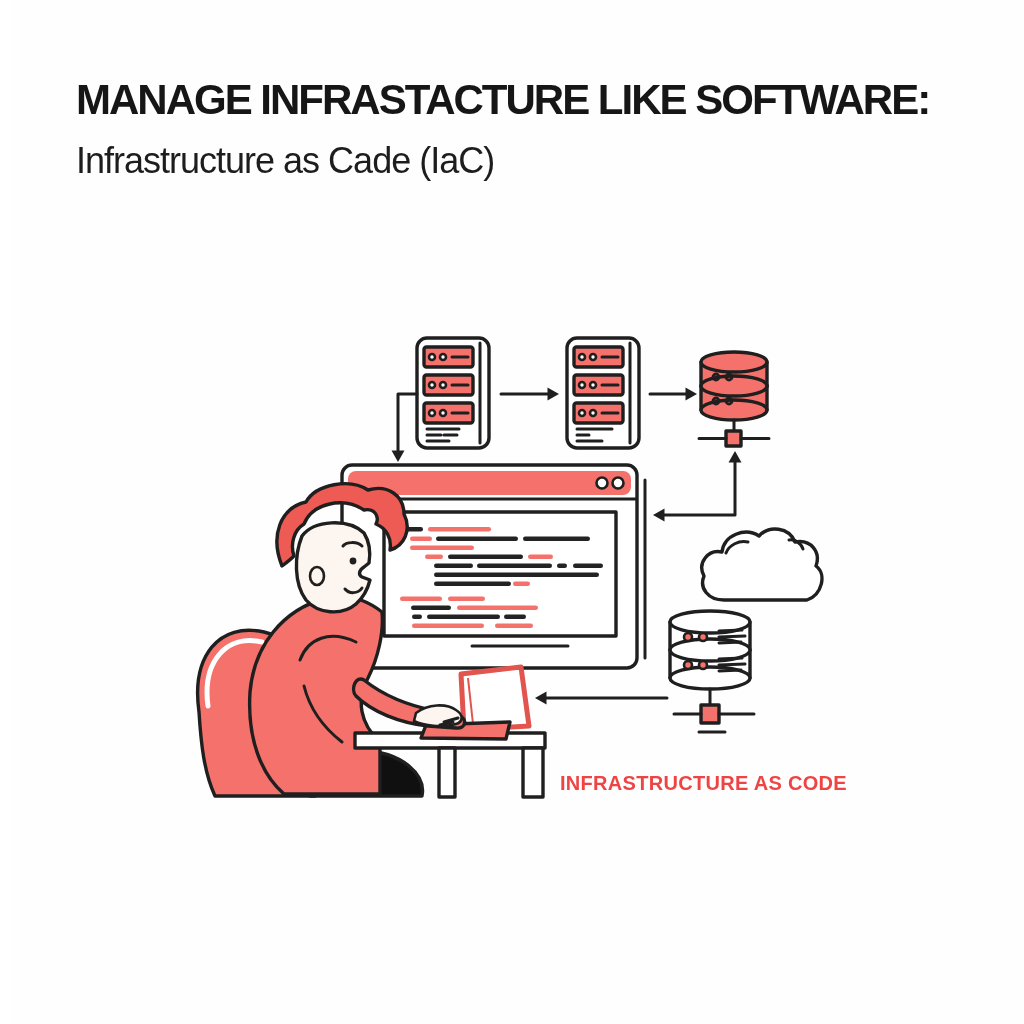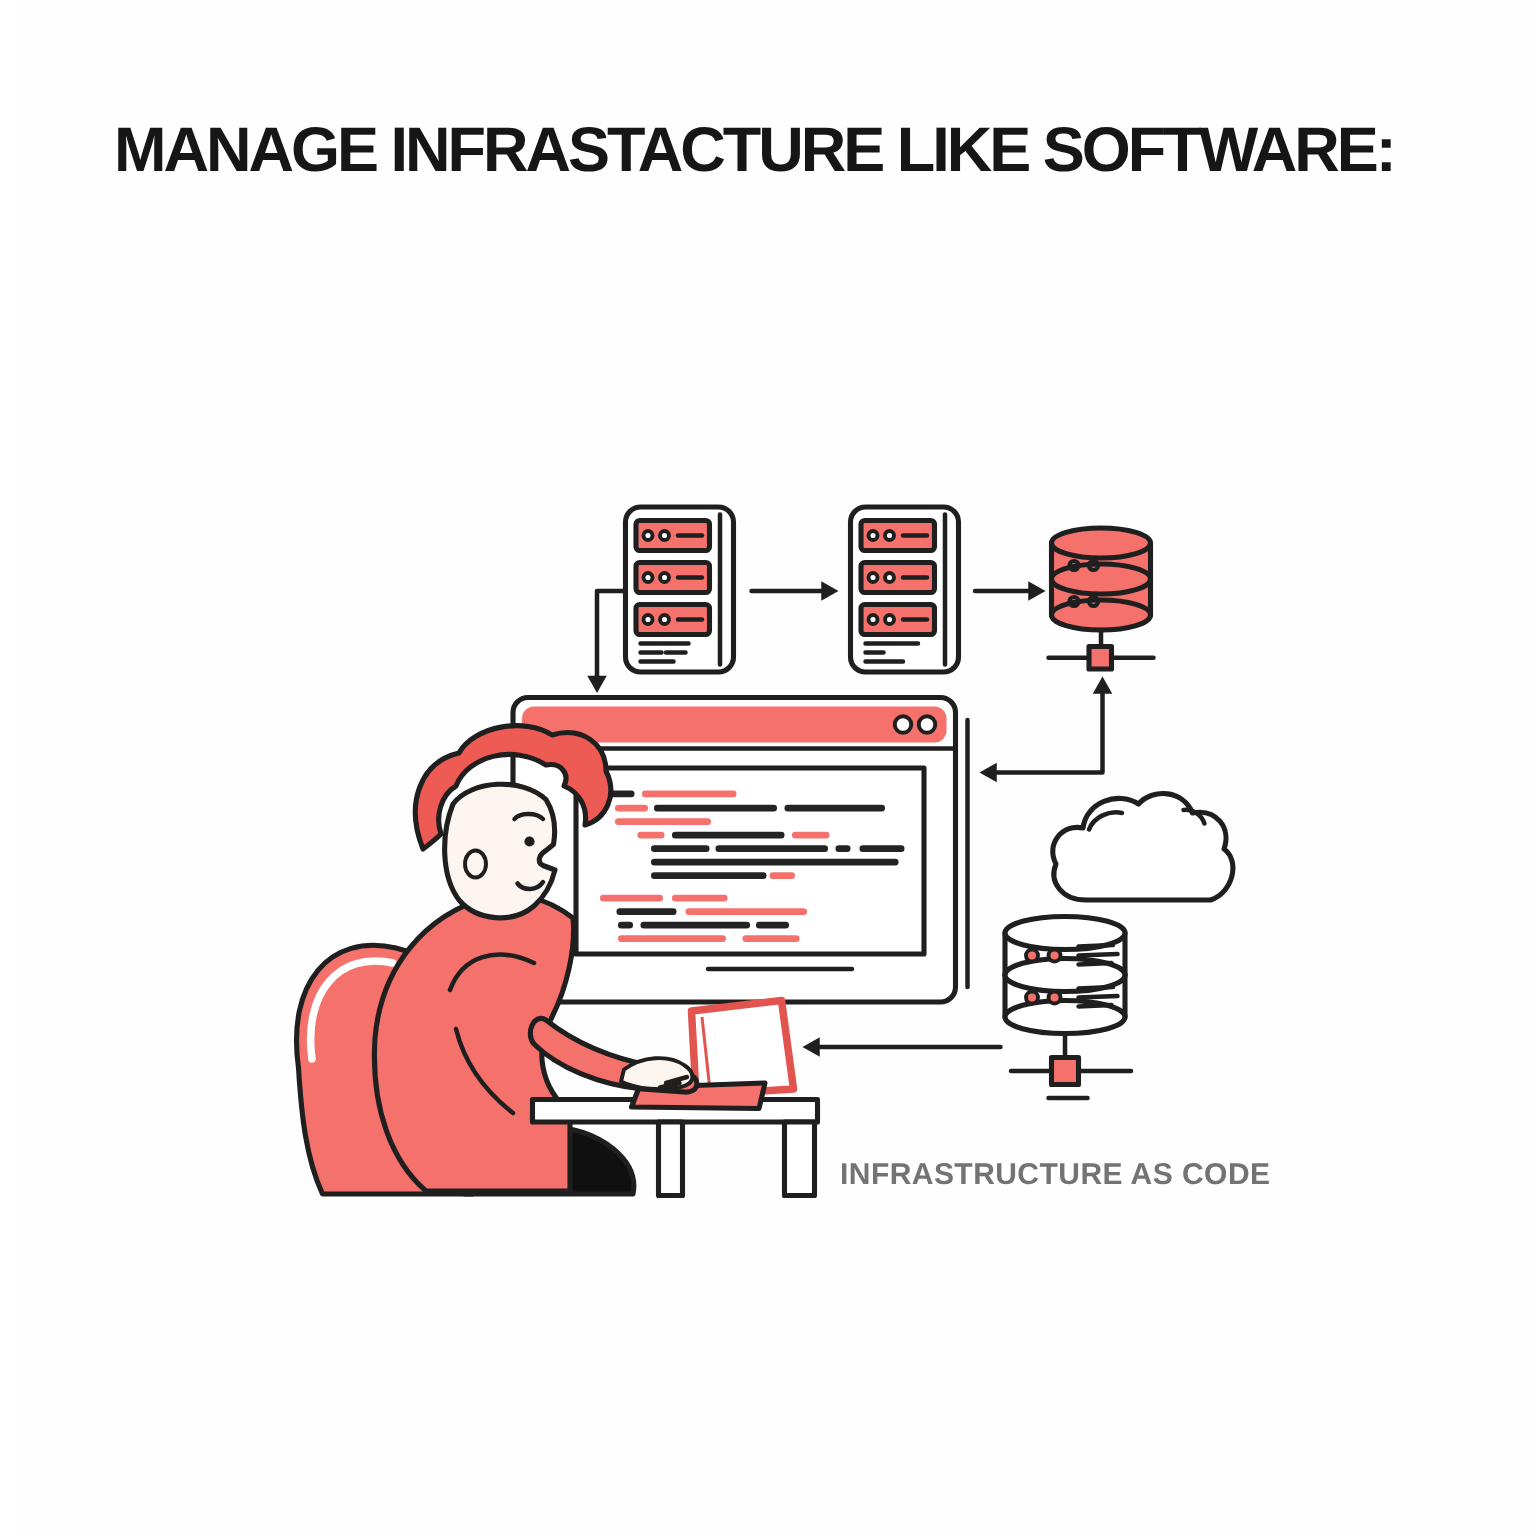--- a/index.html
+++ b/index.html
@@ -10,33 +10,34 @@
   .title{
     position:absolute;left:64px;top:76px;
     font-size:42px;font-weight:800;letter-spacing:-2px;color:#161616;white-space:nowrap;
   }
   .subtitle{
     position:absolute;left:64px;top:140px;
     font-size:36px;font-weight:400;letter-spacing:-1px;color:#1d1d1d;white-space:nowrap;
   }
   .caption{
     position:absolute;left:548px;top:772px;
-    font-size:20px;font-weight:700;letter-spacing:.3px;color:#737373;white-space:nowrap;
+    font-size:20px;font-weight:700;letter-spacing:.3px;color:#ef4444;white-space:nowrap;
   }
   svg.illustration{position:absolute;left:0;top:0;}
   .ln{stroke:#1f1f1f;stroke-width:3;fill:none;stroke-linecap:round;stroke-linejoin:round;}
   .frame{stroke:#1f1f1f;stroke-width:3.4;stroke-linejoin:round;}
   .head{fill:#1f1f1f;stroke:none;}
 </style>
 </head>
 <body>
 
 <div class="canvas">
 
   <div class="title">MANAGE INFRASTACTURE LIKE SOFTWARE:</div>
+  <div class="subtitle">Infrastructure as Cade (IaC)</div>
 
   <svg class="illustration" width="1024" height="1024" viewBox="0 0 1024 1024">
 
     <g>
       <rect x="405" y="338" width="72" height="110" rx="10" fill="#ffffff" class="frame"></rect>
       <path class="ln" d="M468 343 L468 443"></path>
       <g>
         <rect x="412" y="347" width="49" height="20" rx="2.5" fill="#F5716C" class="frame" stroke-width="3"></rect>
         <rect x="412" y="375" width="49" height="20" rx="2.5" fill="#F5716C" class="frame" stroke-width="3"></rect>
         <rect x="412" y="403" width="49" height="20" rx="2.5" fill="#F5716C" class="frame" stroke-width="3"></rect>

